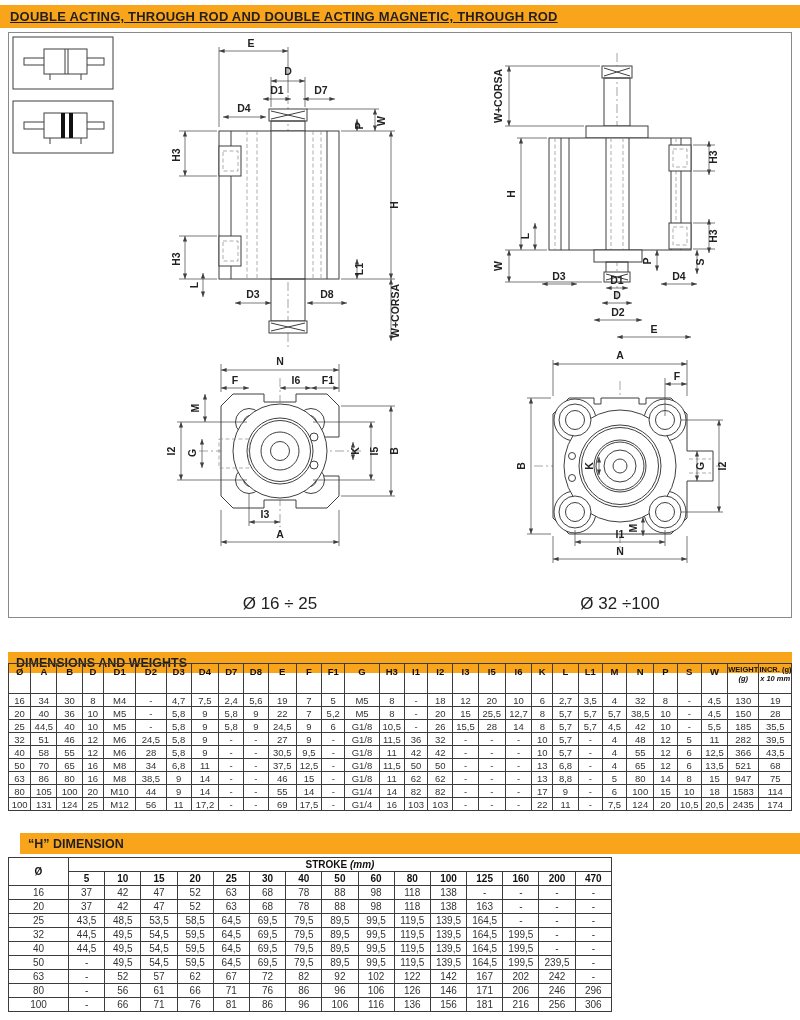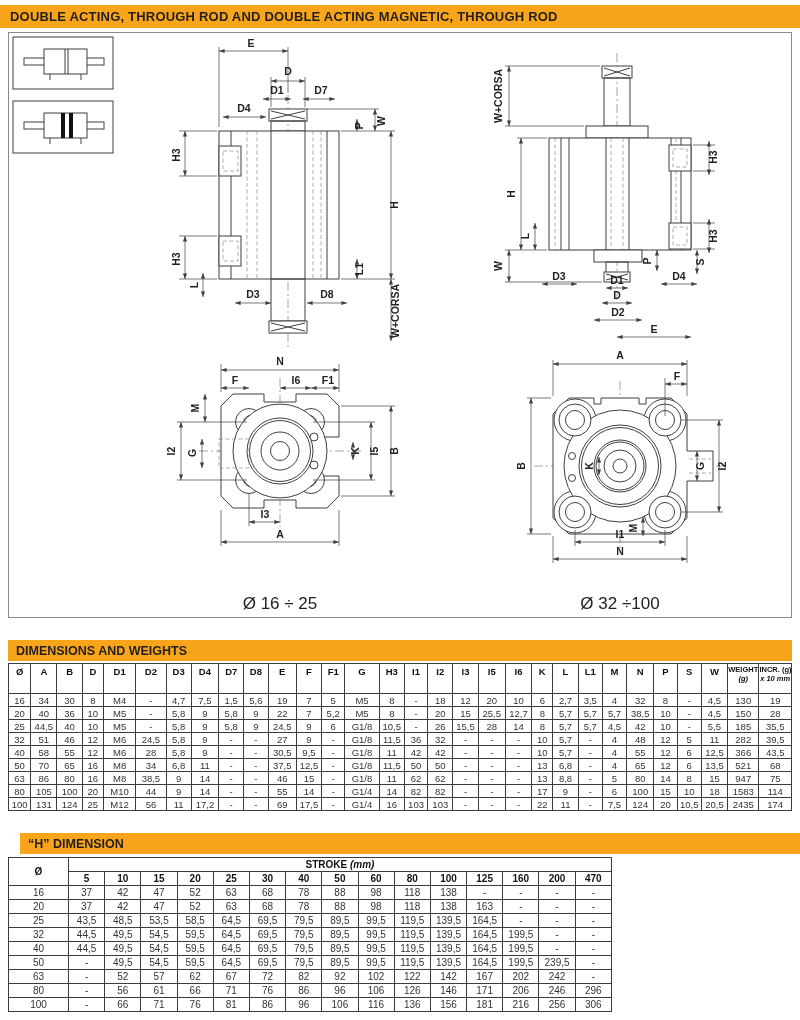--- a/index.html
+++ b/index.html
@@ -24,21 +24,21 @@
   svg text.cap{font-size:17px;font-weight:400;fill:#222}
   .ln{fill:none;stroke:#3f3f3f;stroke-width:1}
   .lnf{fill:#fff;stroke:#3f3f3f;stroke-width:1}
   .dim{stroke:#3f3f3f;stroke-width:.7;fill:none}
   .cl{stroke:#6a6a6a;stroke-width:.6;stroke-dasharray:9 3 2 3;fill:none}
   .dsh{stroke:#8a8a8a;stroke-width:.7;stroke-dasharray:4 2.5;fill:none}
 </style>
 </head>
 <body>
 
-<div id="title-bar" class="accent-bar" style="background: rgb(249, 165, 27);">DOUBLE ACTING, THROUGH ROD AND DOUBLE ACTING MAGNETIC, THROUGH  ROD</div>
+<div id="title-bar" class="accent-bar" style="background: rgb(249, 165, 27); text-decoration: underline;">DOUBLE ACTING, THROUGH ROD AND DOUBLE ACTING MAGNETIC, THROUGH  ROD</div>
 
 <div id="panel">
 <svg width="782" height="584" viewBox="0 0 782 584">
   <defs>
     <marker id="ar" markerWidth="9" markerHeight="8" refX="8" refY="4" orient="auto-start-reverse">
       <path d="M0,1 L8,4 L0,7 z" fill="#3f3f3f"></path>
     </marker>
   </defs>
 
   <g>
@@ -309,21 +309,21 @@
     <text x="611" y="505" text-anchor="middle">I1</text>
     <line class="dim" x1="544" y1="503" x2="544" y2="530"></line>
         <line class="dim" x1="678" y1="503" x2="678" y2="530"></line>
     <line class="dim" x1="544" y1="526" x2="678" y2="526" marker-start="url(#ar)" marker-end="url(#ar)"></line>
     <text x="611" y="522" text-anchor="middle">N</text>
     <text x="611" y="576" text-anchor="middle" class="cap">Ø 32 ÷100</text>
   </g>
 </svg>
 </div>
 
-<div id="sec-dim" class="accent-bar" style="background: rgb(249, 165, 27);">DIMENSIONS AND WEIGHTS</div>
+<div id="sec-dim" class="accent-bar" style="background: rgb(249, 165, 27); margin-top: 12px;">DIMENSIONS AND WEIGHTS</div>
 
 <table id="dim-table">
   <thead>
       <tr id="dim-head">
         <th style="width: 22px;">Ø</th>
         <th style="width: 26px;">A</th>
         <th style="width: 25px;">B</th>
         <th style="width: 21px;">D</th>
         <th style="width: 32px;">D1</th>
         <th style="width: 30px;">D2</th>
@@ -362,21 +362,21 @@
   <tbody id="dim-body">
       <tr>
         <td>16</td>
         <td>34</td>
         <td>30</td>
         <td>8</td>
         <td>M4</td>
         <td>-</td>
         <td>4,7</td>
         <td>7,5</td>
-        <td>1,5</td>
+        <td>2,4</td>
         <td>5,6</td>
         <td>19</td>
         <td>7</td>
         <td>5</td>
         <td>M5</td>
         <td>8</td>
         <td>-</td>
         <td>18</td>
         <td>12</td>
         <td>20</td>

